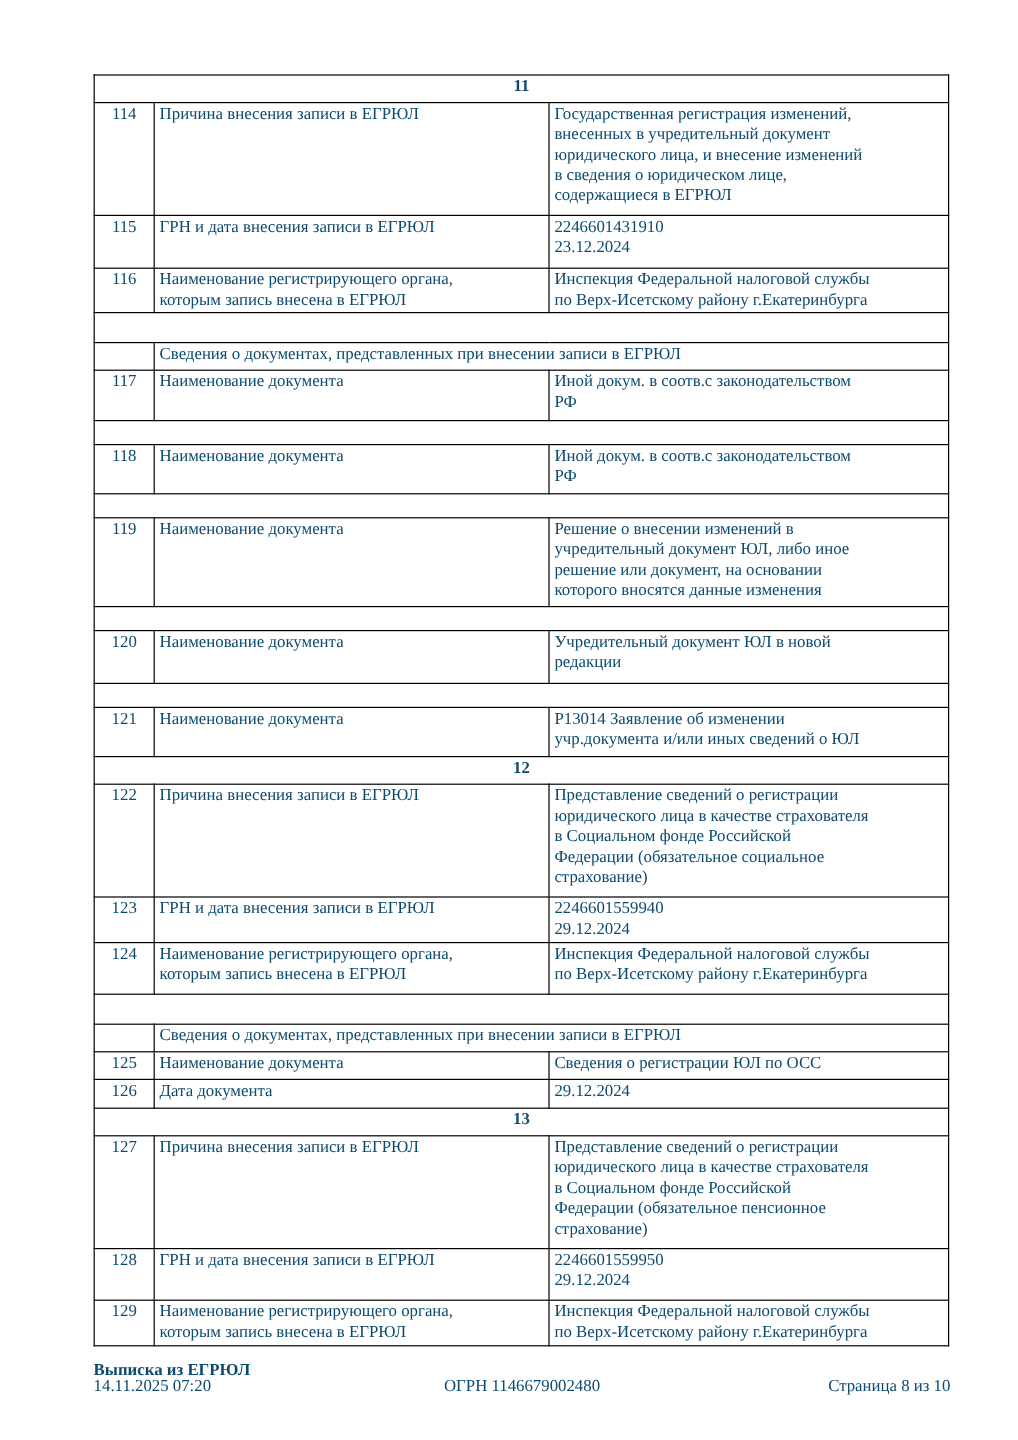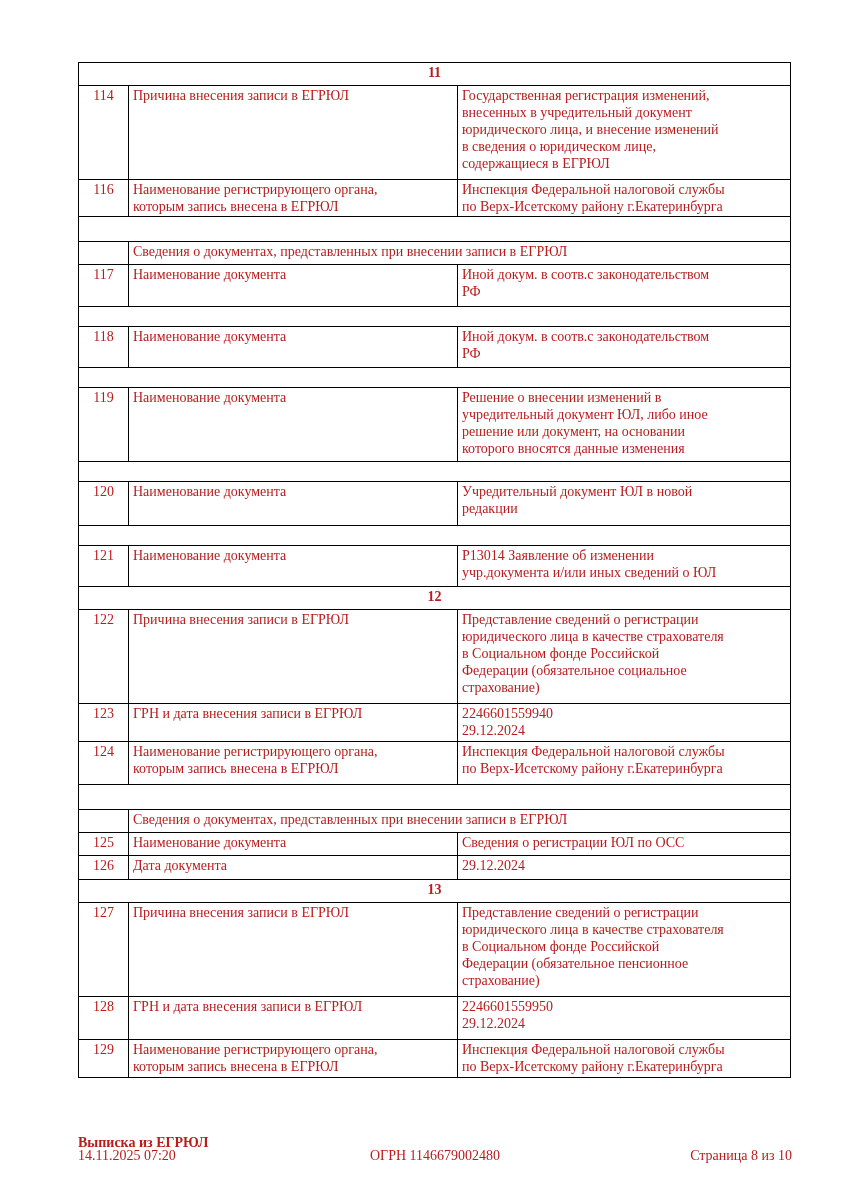--- a/index.html
+++ b/index.html
@@ -6,21 +6,21 @@
     margin: 0;
     padding: 0;
     background: #ffffff;
   }
   .page {
     position: relative;
     width: 848px;
     height: 1200px;
     background: #ffffff;
     font-family: "Liberation Serif", "DejaVu Serif", serif;
-    color: #b91c1c;
+    color: #0c4a6e;
     overflow: hidden;
   }
   table.egrul {
     position: absolute;
     left: 78px;
     top: 62px;
     width: 712px;
     border-collapse: collapse;
     table-layout: fixed;
   }
@@ -103,20 +103,26 @@
       </tr>
       <tr class="h93">
         <td class="num">114</td>
         <td class="label">Причина внесения записи в ЕГРЮЛ</td>
         <td class="value">Государственная регистрация изменений,
 внесенных в учредительный документ
 юридического лица, и внесение изменений
 в сведения о юридическом лице,
 содержащиеся в ЕГРЮЛ</td>
       </tr>
+      <tr class="h43">
+        <td class="num">115</td>
+        <td class="label">ГРН и дата внесения записи в ЕГРЮЛ</td>
+        <td class="value">2246601431910
+23.12.2024</td>
+      </tr>
       <tr class="h36">
         <td class="num">116</td>
         <td class="label">Наименование регистрирующего органа,
 которым запись внесена в ЕГРЮЛ</td>
         <td class="value">Инспекция Федеральной налоговой службы
 по Верх-Исетскому району г.Екатеринбурга</td>
       </tr>
       <tr class="sp-lg">
         <td colspan="3"></td>
       </tr>

